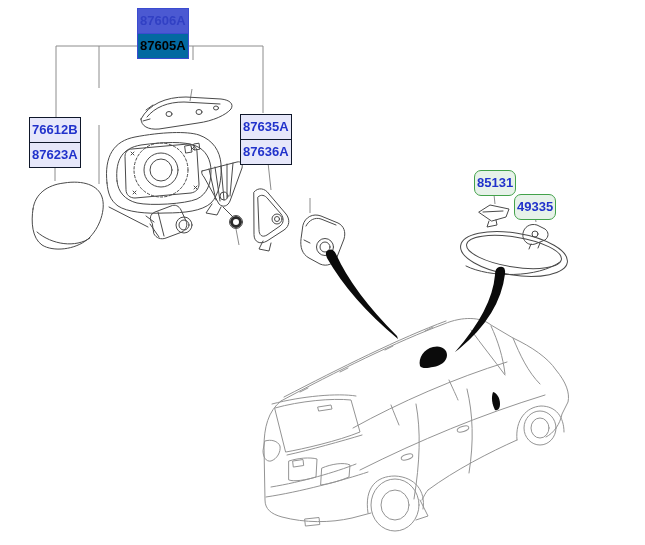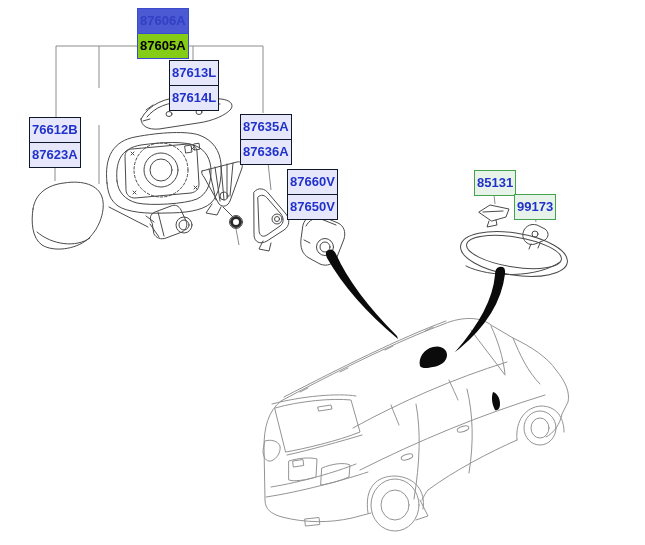--- a/index.html
+++ b/index.html
@@ -4,23 +4,23 @@
 <style>
   html,body{margin:0;padding:0;background:#fff;}
   #stage{position:relative;width:645px;height:545px;background:#fff;overflow:hidden;
          font-family:"Liberation Sans",sans-serif;}
   #art{position:absolute;left:0;top:0;}
   .plabel{position:absolute;z-index:5;}
   .pline{display:block;box-sizing:border-box;min-width:50px;text-align:left;
          padding:5px 2px;border:1px solid #0f172a;background:#e6e7fa;color:#2132cb;
          font:700 13px/14px "Liberation Sans",sans-serif;letter-spacing:0;white-space:nowrap;}
   .pline + .pline{margin-top:-1px;}
-  .pline.green{border-color:#43a24a;background:#e7f2e9;}
+  .pline.green{border-color:#43a24a;background:#e7f2e9;border-radius:7px;}
   .pline.sel1{background:#4b59d2;color:#3140c4;border-color:#3b4bd0;}
-  .pline.sel2{background:#84cc16;color:#000;border-color:#3b4bd0;}
+  .pline.sel2{background:#0369a1;color:#000;border-color:#3b4bd0;}
 </style>
 </head>
 <body>
 
 <div id="stage">
 
 <svg id="art" width="645" height="545" viewBox="0 0 645 545">
 
   <g stroke="#8c8c8c" stroke-width="1" fill="none">
     <path d="M166,36 V46"></path>
@@ -157,43 +157,35 @@
     <path d="M420,366 C418,358 424,349 433,347 C441,345 447,349 447,355 C447,361 441,366 433,367 C428,368 422,369 420,366 Z"></path>
     <path d="M493,392 C497,393 500,398 500,404 C500,408 498,411 495,410 C492,404 491,398 493,392 Z"></path>
   </g>
 </svg>
 
   <div class="plabel" style="left:137px;top:8px">
     <div class="pline sel1">87606A</div>
     <div class="pline sel2">87605A</div>
   </div>
 
-  <div class="plabel" style="left:169px;top:60px">
-    <div class="pline">87613L</div>
-    <div class="pline">87614L</div>
-  </div>
 
 
   <div class="plabel" style="left:29px;top:117px">
     <div class="pline">76612B</div>
     <div class="pline">87623A</div>
   </div>
 
   <div class="plabel" style="left:240px;top:114px">
     <div class="pline">87635A</div>
     <div class="pline">87636A</div>
   </div>
 
-  <div class="plabel" style="left:287px;top:169px">
-    <div class="pline">87660V</div>
-    <div class="pline">87650V</div>
-  </div>
 
 
   <div class="plabel" style="left:474px;top:170px">
     <div class="pline green" style="min-width:38px">85131</div>
   </div>
 
   <div class="plabel" style="left:514px;top:194px">
-    <div class="pline green" style="min-width:38px">99173</div>
+    <div class="pline green" style="min-width:38px">49335</div>
   </div>
 
 </div>
 
 </body></html>

